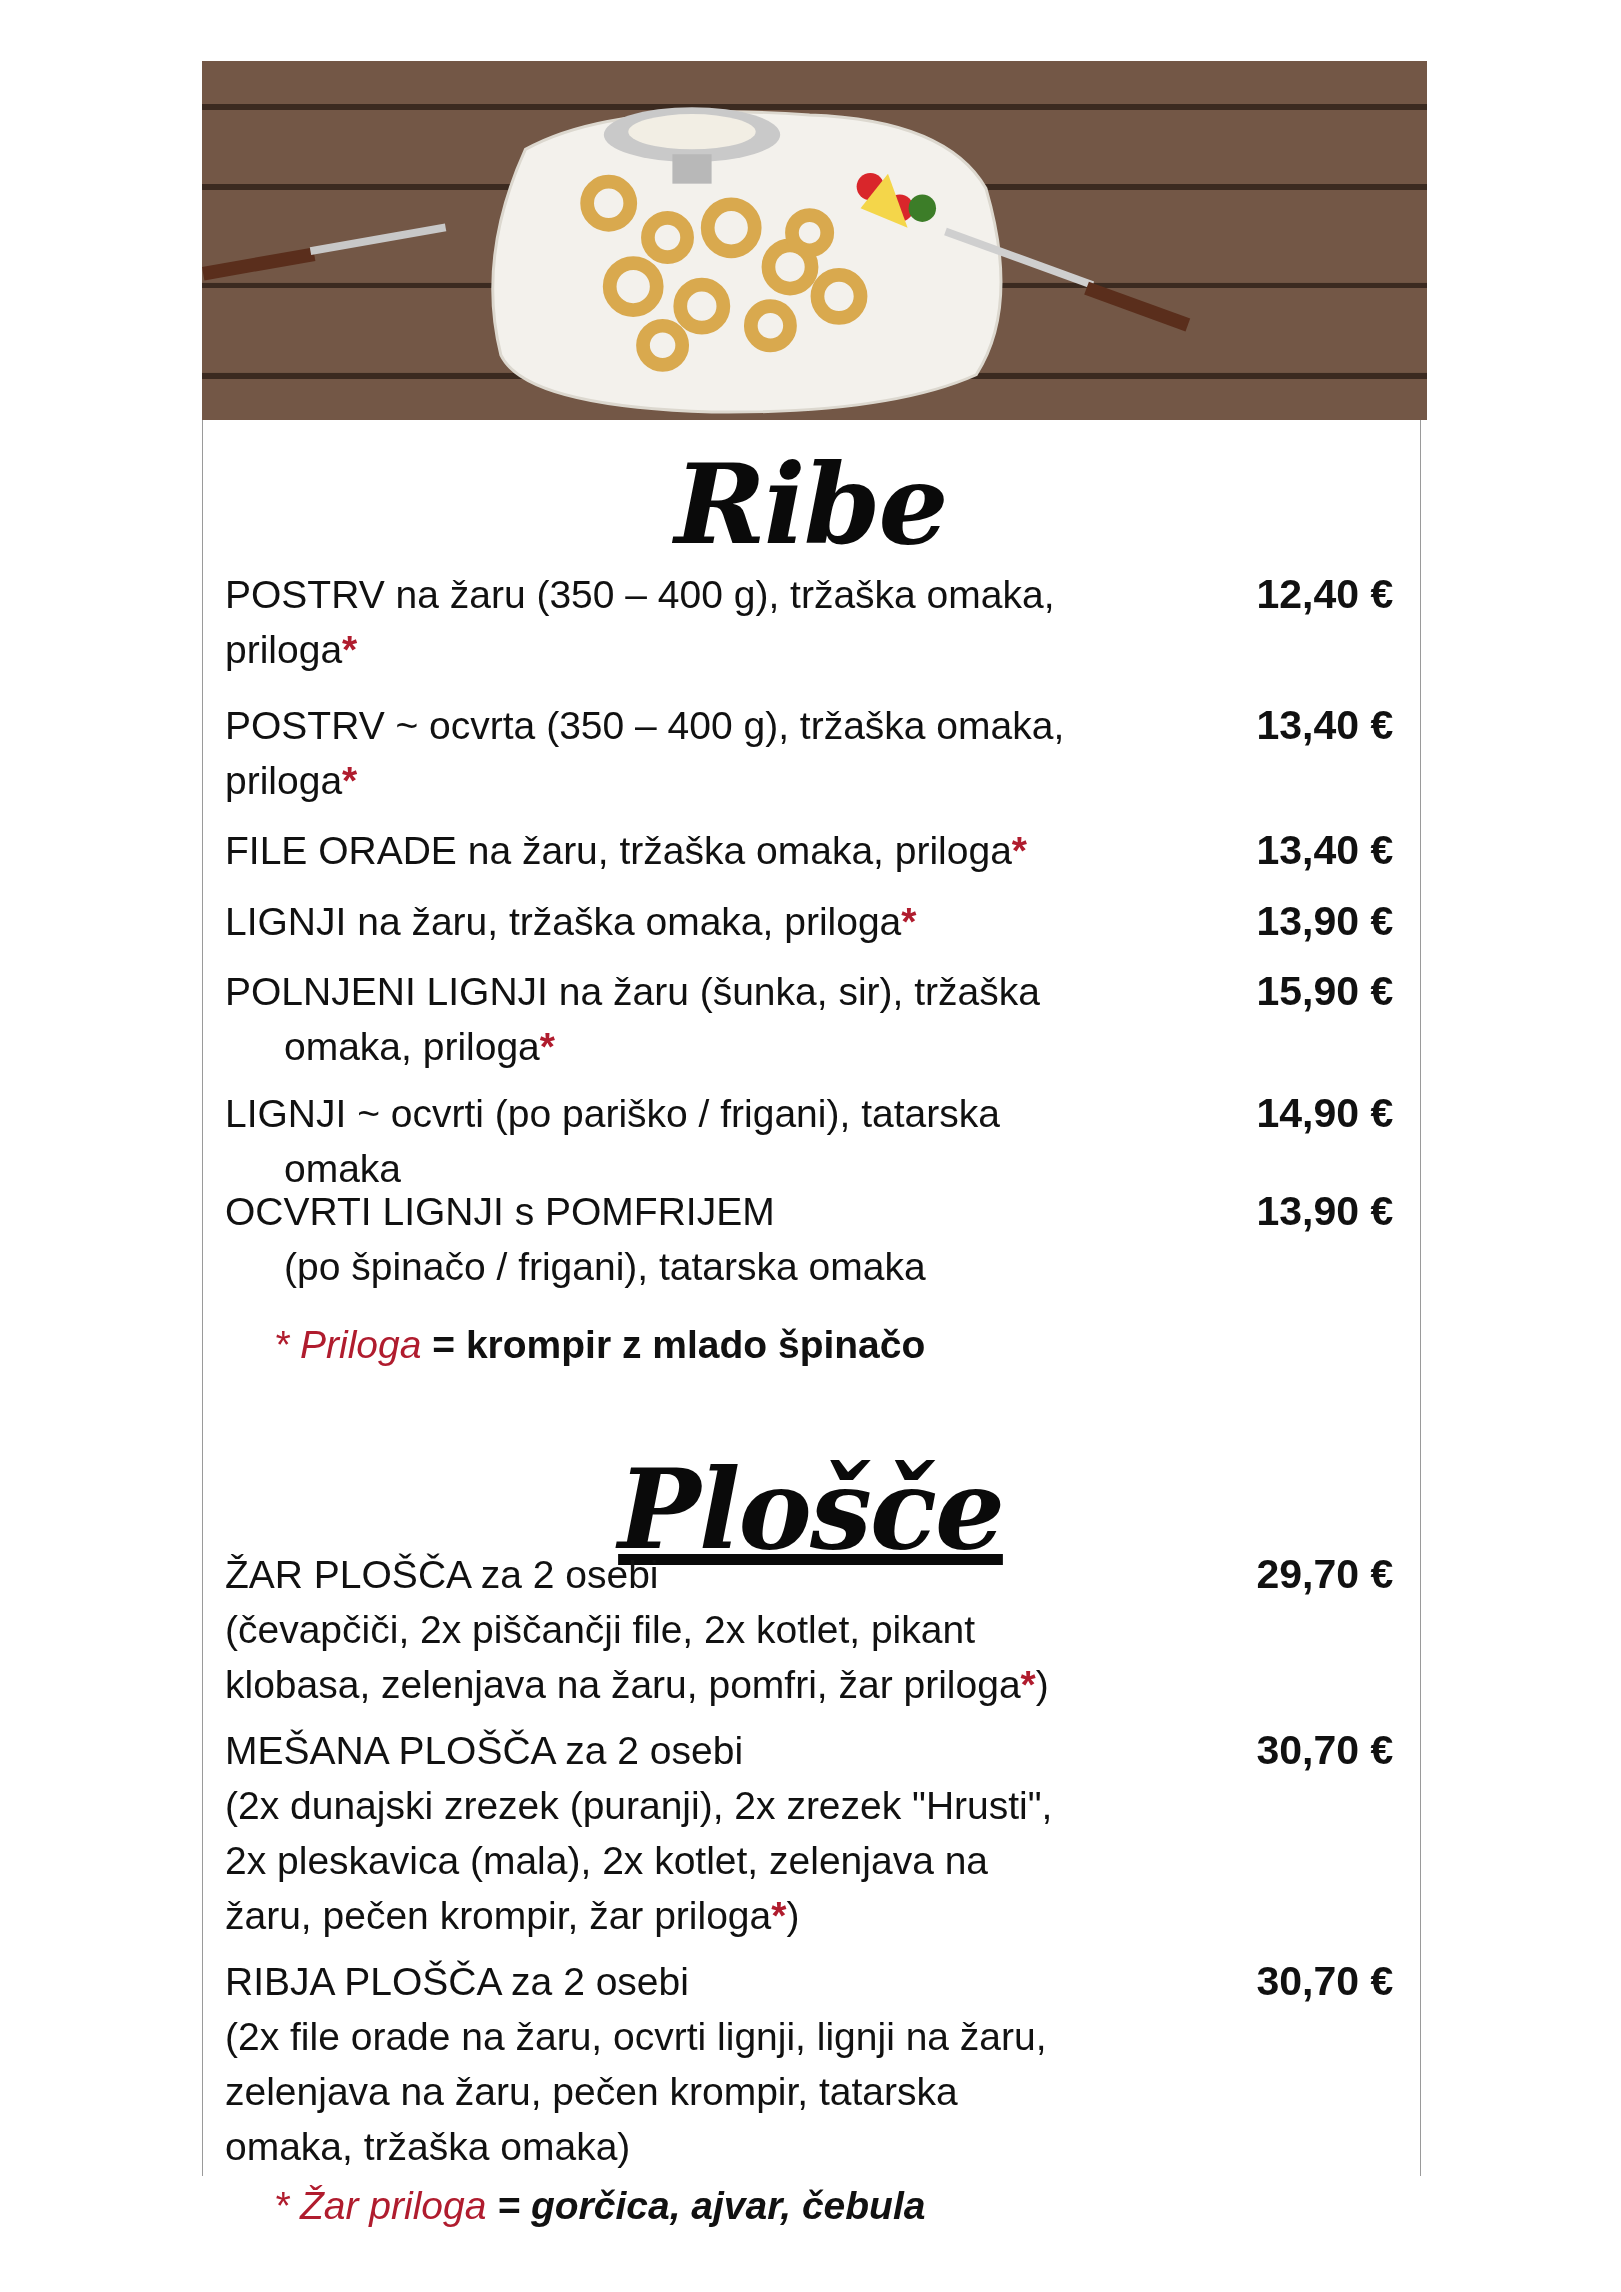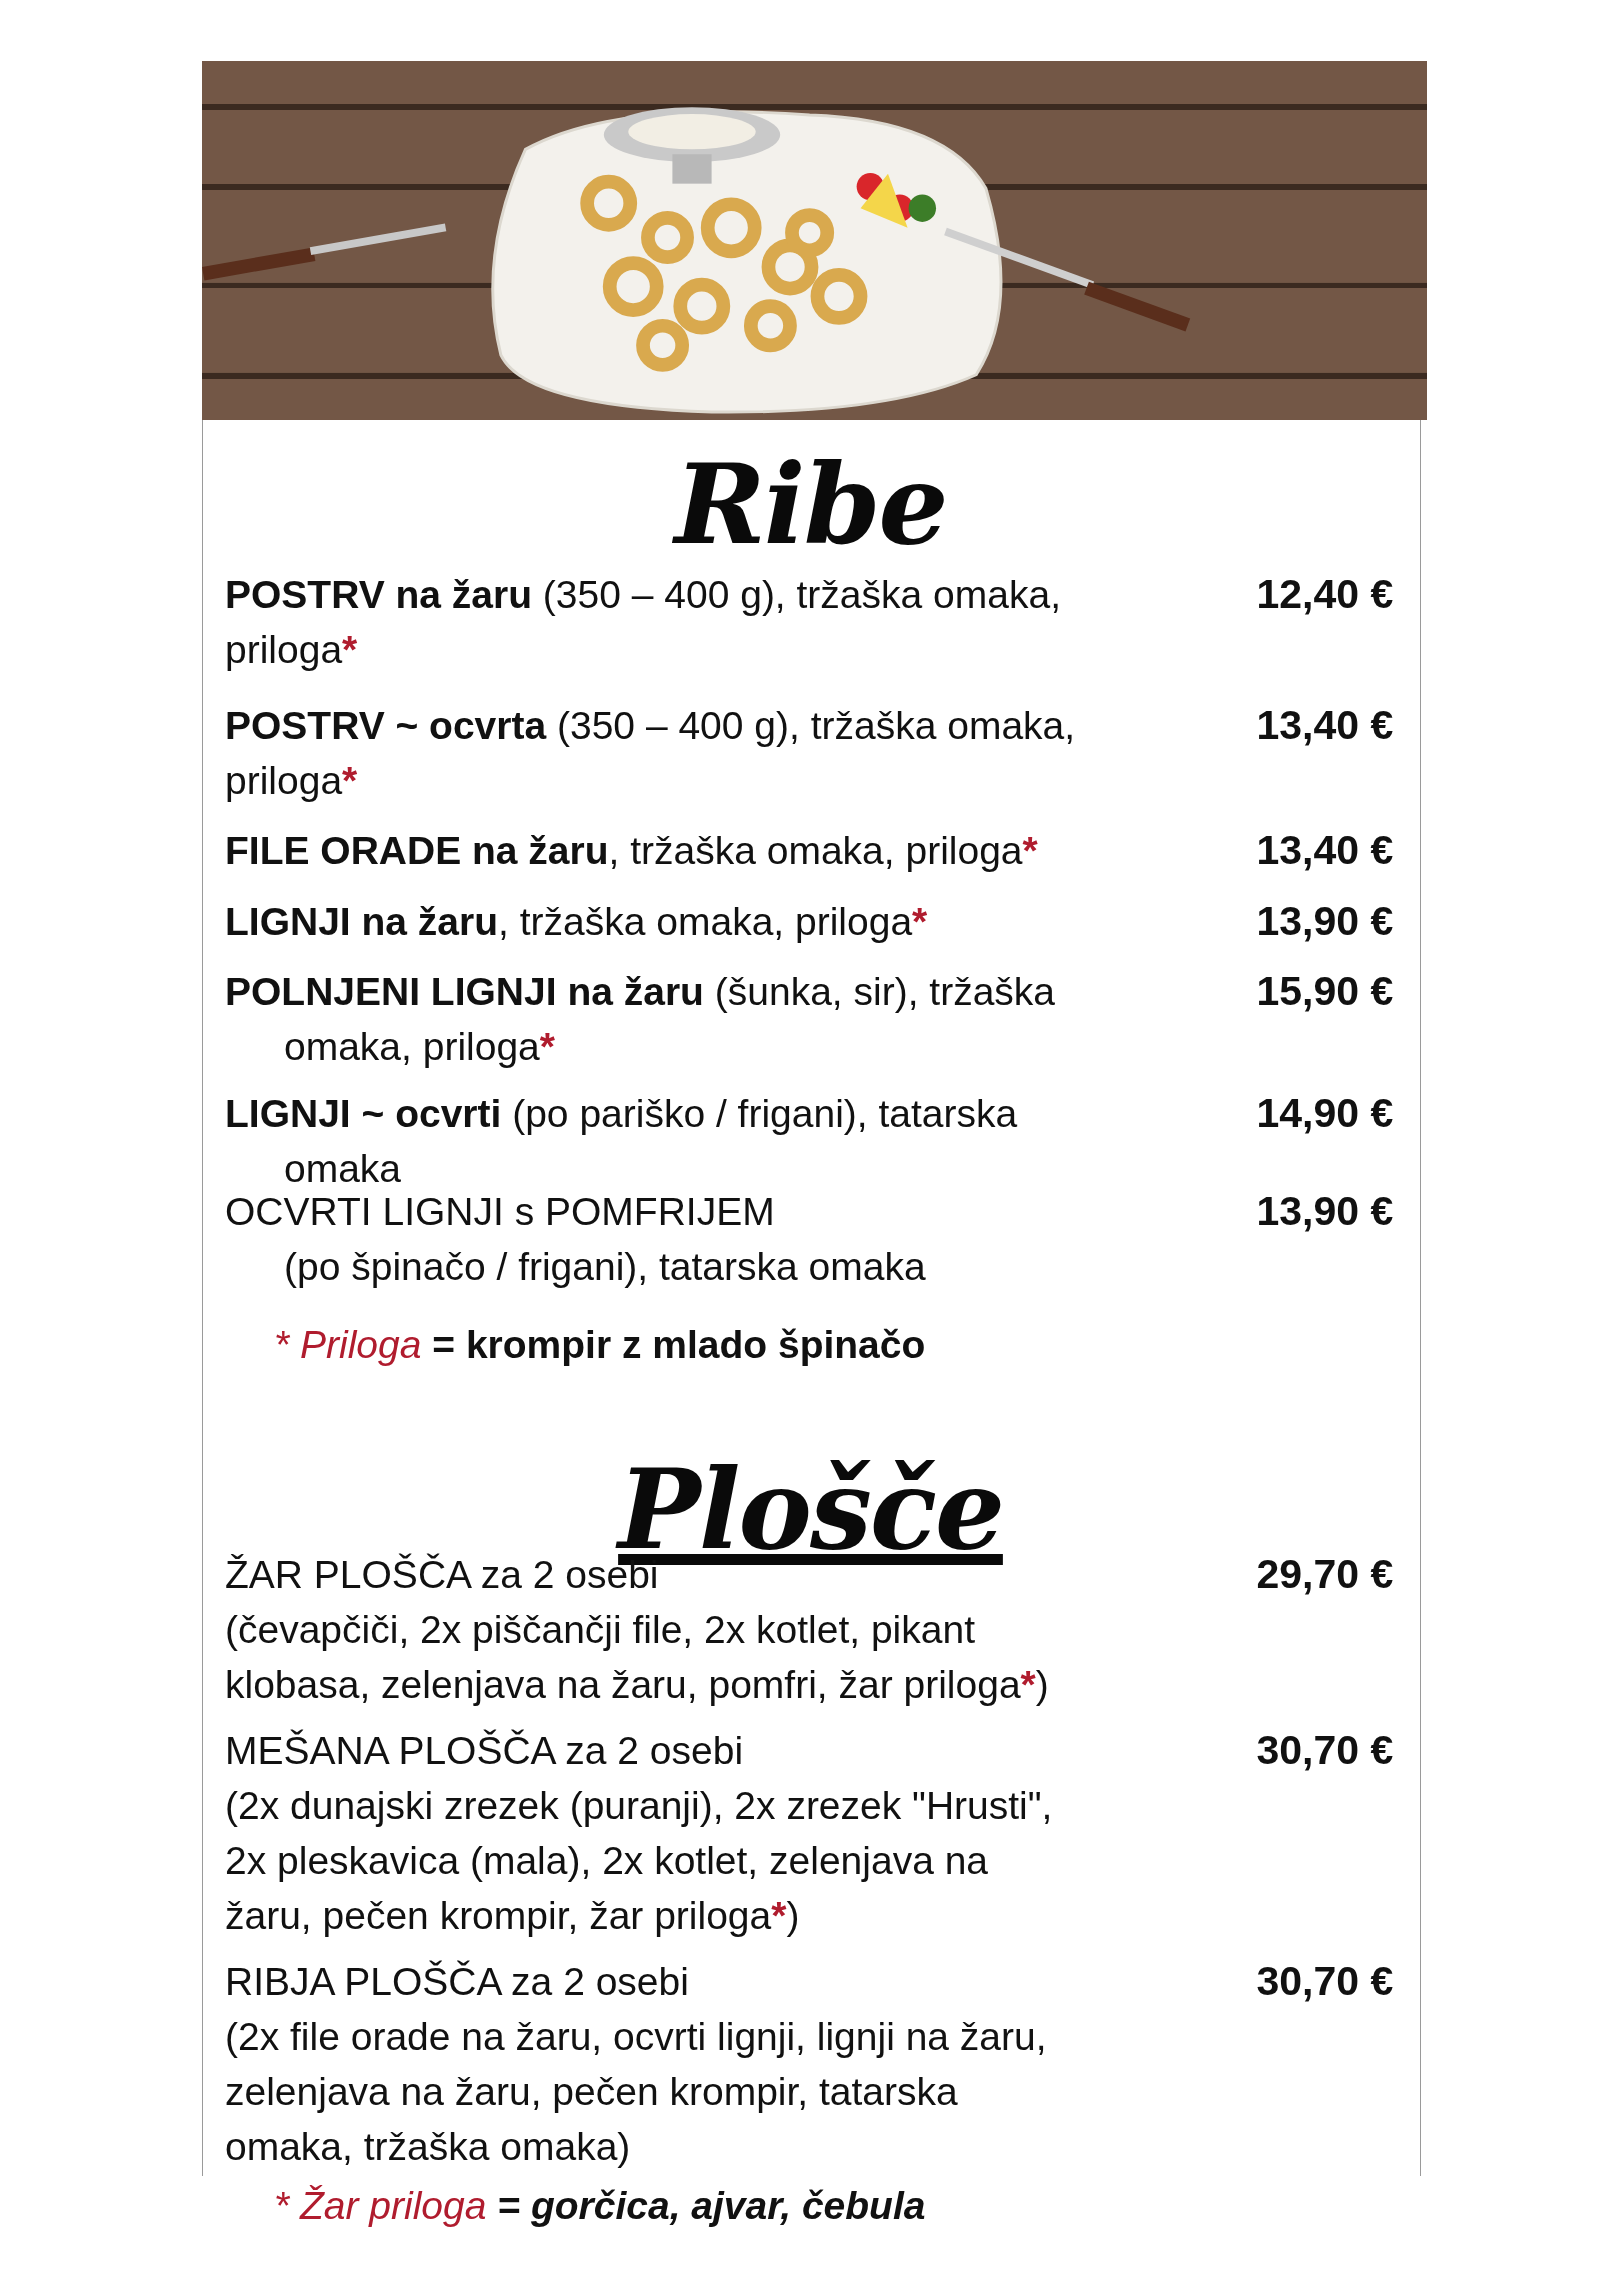--- a/index.html
+++ b/index.html
@@ -14,21 +14,21 @@
   .frame { position:absolute; left:202px; top:420px; width:1219px; height:1756px;
            border-left:1.5px solid #9a9a9a; border-right:1.5px solid #9a9a9a; box-sizing:border-box; }
 
   .title { position:absolute; left:0; width:1621px; text-align:center;
            font-family:"DejaVu Serif", serif; font-style:italic; font-weight:bold;
            color:#0a0a0a; letter-spacing:-2px;margin-top:20px; }
 
   .item { position:absolute; left:225px; width:1176px; font-size:39px; line-height:55px; }
   .item .name { display:block; width:970px; }
   .item .indent { padding-left:59px; display:block; }
-  .b { font-weight:bold; }
+  .b { font-weight:normal; }
   .ast { color:#b01c2e; font-weight:bold; }
   .price { position:absolute; right:7.8px; top:0; font-weight:bold; font-size:41px; }
 
   .note { position:absolute; left:274px; font-size:39px; }
   .note .red { color:#b01c2e; font-style:italic; }
   .note .blk { font-weight:bold; }
   .note.ital .blk { font-style:italic; }
 </style>
 </head>
 <body>

